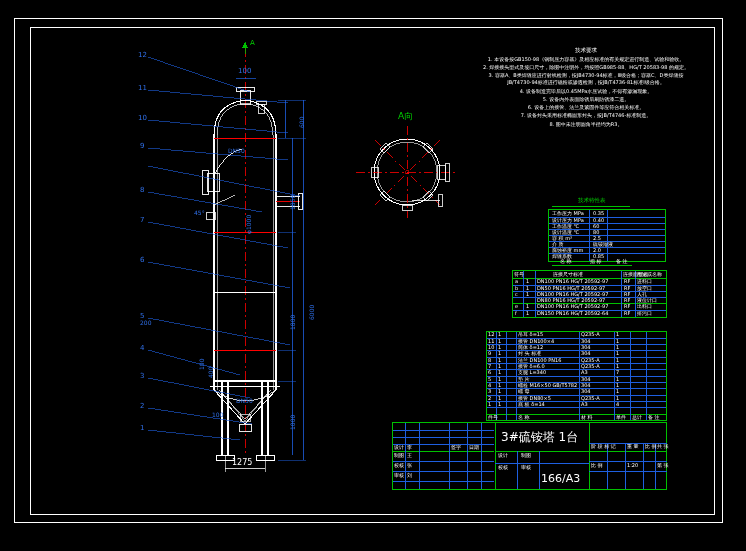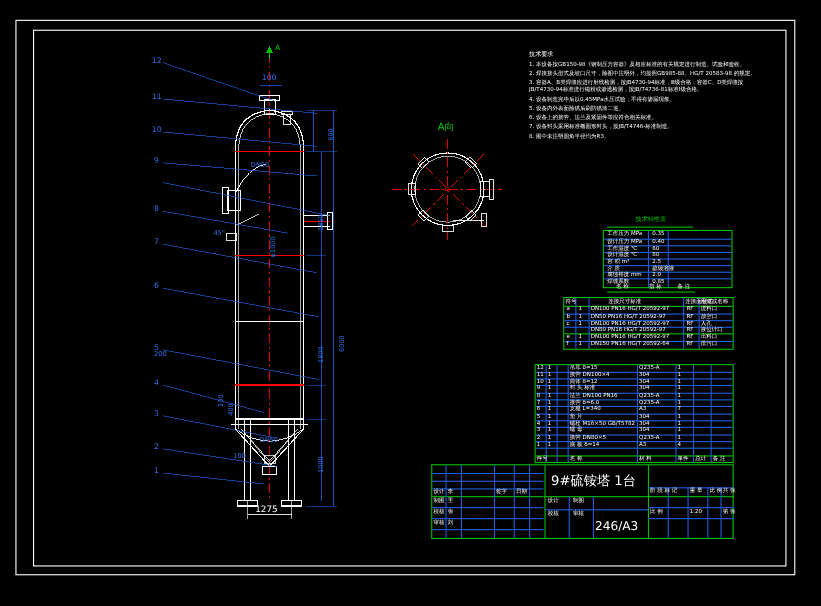--- a/index.html
+++ b/index.html
@@ -20,21 +20,21 @@
     position:absolute;left:30px;top:27px;width:685px;height:488px;
     border:1px solid #ffffff;box-sizing:border-box;
   }
 
   
   .ln{position:absolute;background:#fff;}
   .ln.g{background:#00c000;}
 
   .txt{position:absolute;white-space:nowrap;line-height:1;}
   .t-b{color:#2f6fe8;}
-  .t-w{color:#ffffff;}
+  .t-w{color:#ffffff;text-align:center;}
   .t-g{color:#00d000;}
   .f5{font-size:5px;}
   .f55{font-size:5.5px;}
   .f6{font-size:6px;}
   .f7{font-size:7px;}
   .f8{font-size:8px;}
   .f9{font-size:9px;}
   .vert{transform-origin:0 0;transform:rotate(-90deg);}
 
   
@@ -437,23 +437,23 @@
 
     <div class="gl" style="left:196px;top:20px;width:78px;height:1px;"></div>
     <div class="glg" style="left:196px;top:28px;width:78px;height:1px;"></div>
     <div class="gl" style="left:196px;top:38px;width:78px;height:1px;"></div>
     <div class="gl" style="left:196px;top:48px;width:78px;height:1px;"></div>
     <div class="gl" style="left:214px;top:20px;width:1px;height:46px;"></div>
     <div class="gl" style="left:232px;top:20px;width:1px;height:46px;"></div>
     <div class="gl" style="left:250px;top:20px;width:1px;height:46px;"></div>
     <div class="gl" style="left:262px;top:20px;width:1px;height:46px;"></div>
 
-    <div class="cell" style="left:108px;top:8px;font-size:12px;color:#fff;">9#硫铵塔 1台</div>
-
-    <div class="cell" style="left:148px;top:50px;font-size:11px;color:#fff;">246/A3</div>
+    <div class="cell" style="left:108px;top:8px;font-size:12px;color:#fff;">3#硫铵塔 1台</div>
+
+    <div class="cell" style="left:148px;top:50px;font-size:11px;color:#fff;">166/A3</div>
 
     <div class="cell" style="left:1px;top:22px;">设计</div>
     <div class="cell" style="left:14px;top:22px;">李</div>
     <div class="cell" style="left:58px;top:22px;">签字</div>
     <div class="cell" style="left:76px;top:22px;">日期</div>
 
     <div class="cell" style="left:1px;top:30px;">制图</div>
     <div class="cell" style="left:14px;top:30px;">王</div>
     <div class="cell" style="left:1px;top:40px;">校核</div>
     <div class="cell" style="left:14px;top:40px;">张</div>

